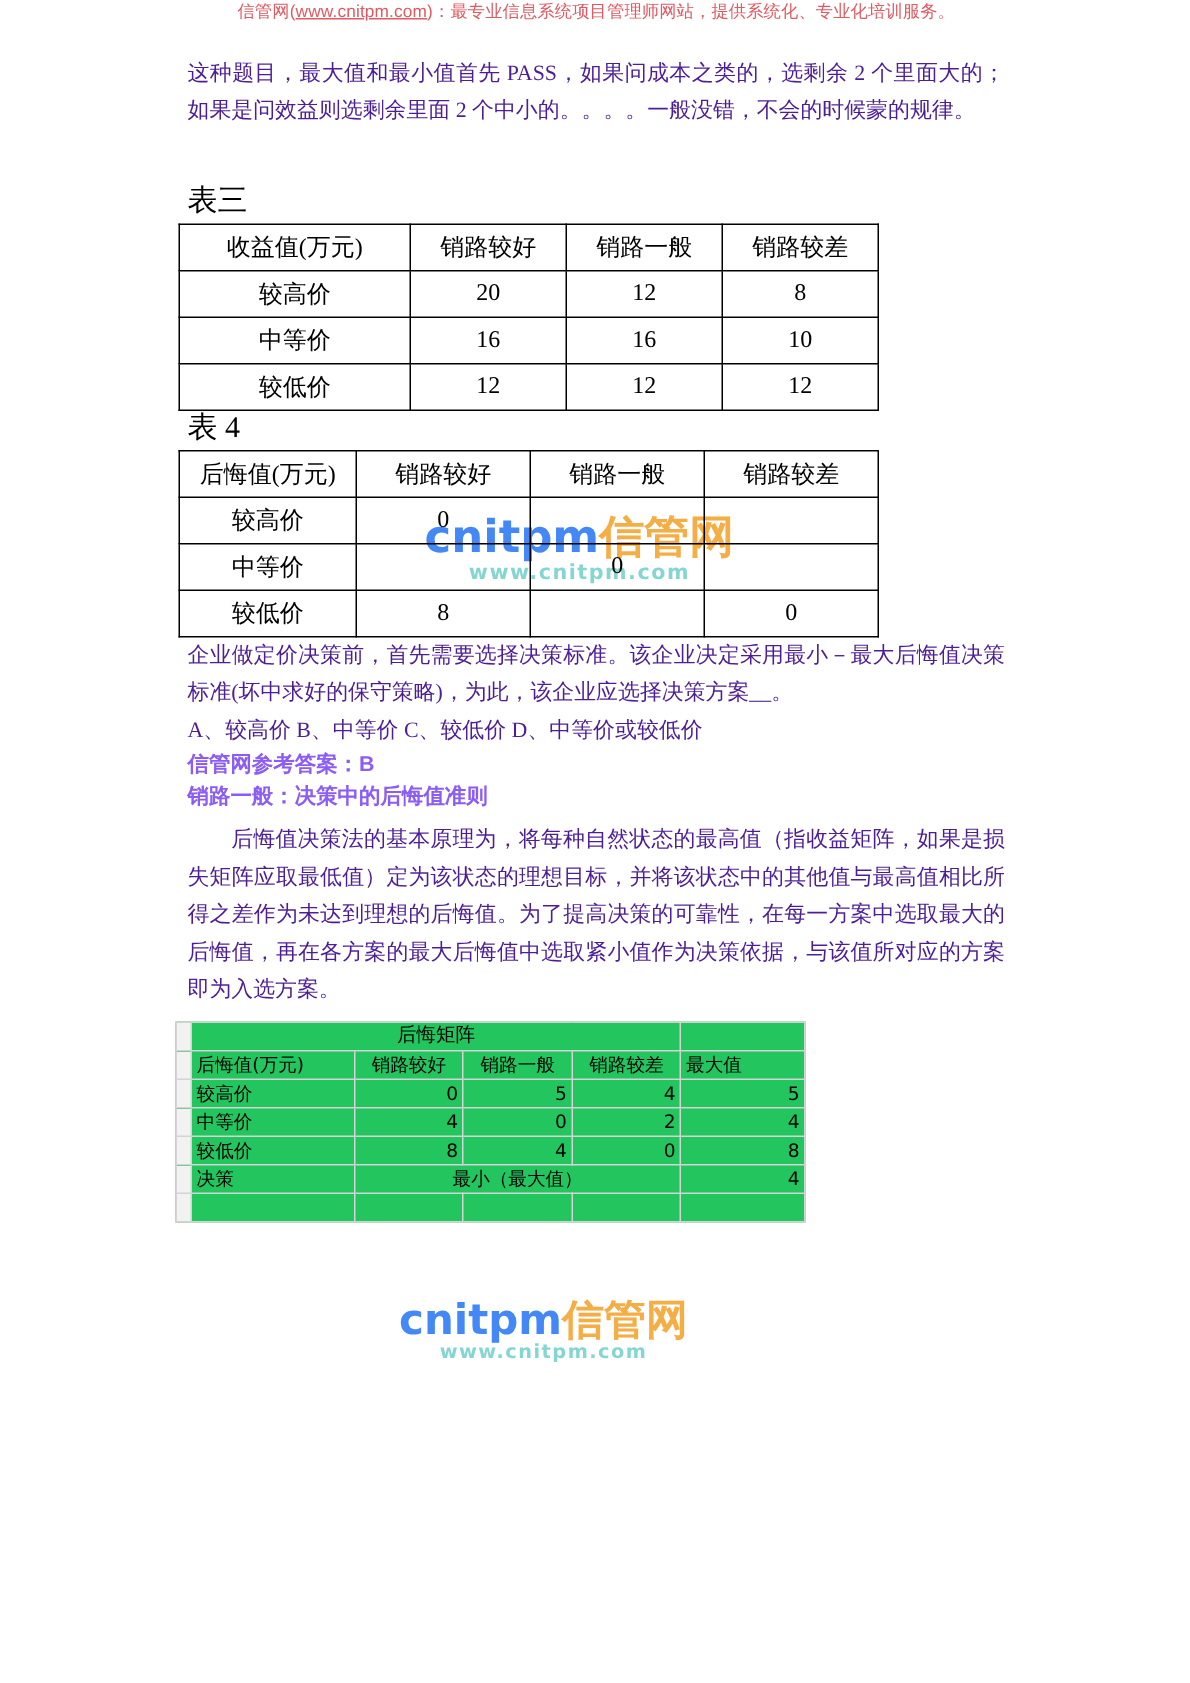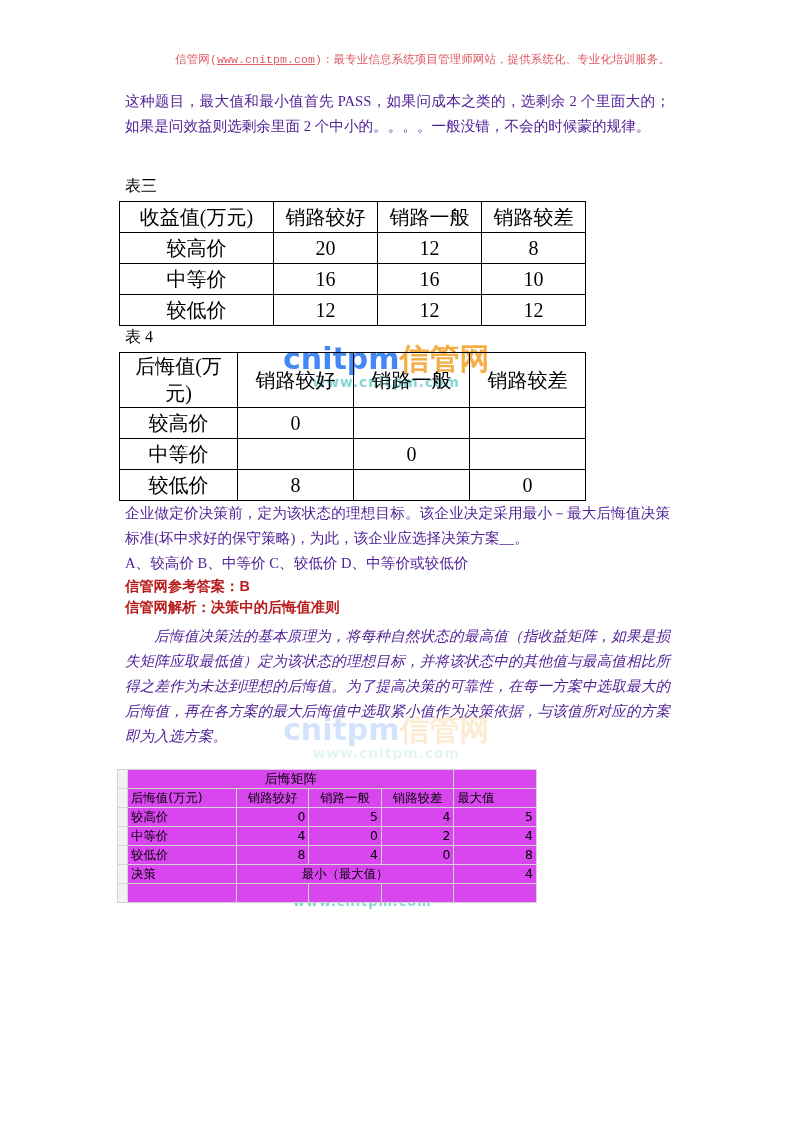--- a/index.html
+++ b/index.html
@@ -23,53 +23,52 @@
     position: absolute;
     left: 125px;
     top: 0;
     width: 545px;
   }
 
   
   .site-header {
     color: #e05a62;
     font-size: 11.5px;
-    font-family: Liberation Mono, monospace;
+    font-family: Liberation Sans, sans-serif;
     letter-spacing: 0.1px;
-    padding-top: 52px;
     white-space: nowrap;
-    text-align: right;
+    text-align: center;
   }
   .site-header .url {
     text-decoration: underline;
     color: #e05a62;
   }
 
   
   .para {
     font-size: 14.6px;
     line-height: 25px;
     text-align: justify;
     color: #4c1d95;
   }
-  .para.indent { text-indent: 2em; font-style: italic; }
+  .para.indent { text-indent: 2em; }
   .gap-22 { height: 22px; }
   .gap-14 { height: 14px; }
   .gap-6  { height: 6px; }
   .gap-4  { height: 4px; }
 
   .label-line {
-    font-size: 16px;
+    font-size: 20px;
     line-height: 22px;
   }
 
   
   table.doc-table {
     border-collapse: collapse;
-    font-size: 20px;
+    font-size: 16px;
     table-layout: fixed;
   }
   table.doc-table td {
     border: 1px solid #000;
     text-align: center;
     height: 31px;
     padding: 0 2px;
     font-family: "Liberation Serif", "DejaVu Serif", serif;
   }
   #table-three { width: 466px; margin-left: -6px; }
@@ -79,33 +78,33 @@
   #table-three col.c3 { width: 104px; }
 
   #table-four { width: 466px; margin-left: -6px; }
   #table-four col.c0 { width: 118px; }
   #table-four col.c1 { width: 116px; }
   #table-four col.c2 { width: 116px; }
   #table-four col.c3 { width: 116px; }
 
   
   .red-line {
-    color: #b91c1c;
+    color: #8b5cf6;
     font-weight: bold;
     font-size: 14.3px;
     line-height: 21px;
     font-family: "Liberation Sans", sans-serif;
   }
 
   
   .sheet-wrap {
-    margin-top: 20px;
+    margin-top: 8px;
     margin-left: -8px;
     width: 420px;
-    background: #d946ef;
+    background: #22c55e;
   }
   table.sheet {
     border-collapse: collapse;
     width: 420px;
     table-layout: fixed;
     font-family: "DejaVu Sans", "Liberation Sans", sans-serif;
     font-size: 12.4px;
     color: #000;
   }
   table.sheet td {
@@ -274,25 +273,25 @@
         </tr>
         <tr>
           <td>较低价</td>
           <td>8</td>
           <td></td>
           <td>0</td>
         </tr>
       </tbody>
     </table>
 
-    <div class="para">企业做定价决策前，定为该状态的理想目标。该企业决定采用最小－最大后悔值决策标准(坏中求好的保守策略)，为此，该企业应选择决策方案__。</div>
+    <div class="para">企业做定价决策前，首先需要选择决策标准。该企业决定采用最小－最大后悔值决策标准(坏中求好的保守策略)，为此，该企业应选择决策方案__。</div>
     <div class="para">A、较高价   B、中等价   C、较低价   D、中等价或较低价</div>
 
     <div class="red-line">信管网参考答案：B</div>
-    <div class="red-line">信管网解析：决策中的后悔值准则</div>
+    <div class="red-line">销路一般：决策中的后悔值准则</div>
 
     <div class="gap-6"></div>
 
     <div class="para indent">后悔值决策法的基本原理为，将每种自然状态的最高值（指收益矩阵，如果是损失矩阵应取最低值）定为该状态的理想目标，并将该状态中的其他值与最高值相比所得之差作为未达到理想的后悔值。为了提高决策的可靠性，在每一方案中选取最大的后悔值，再在各方案的最大后悔值中选取紧小值作为决策依据，与该值所对应的方案即为入选方案。</div>
 
     <div class="sheet-wrap">
       <table class="sheet">
         <colgroup>
             <col class="s0">
             <col class="s1">

